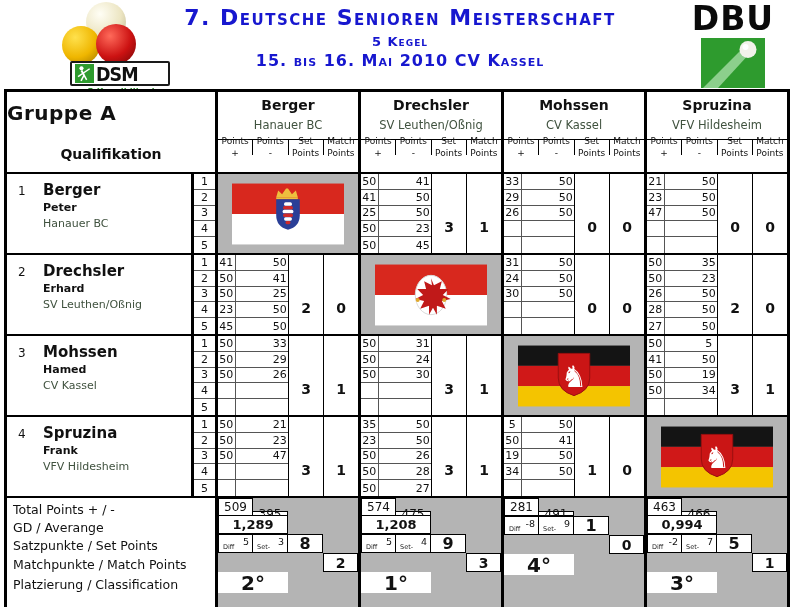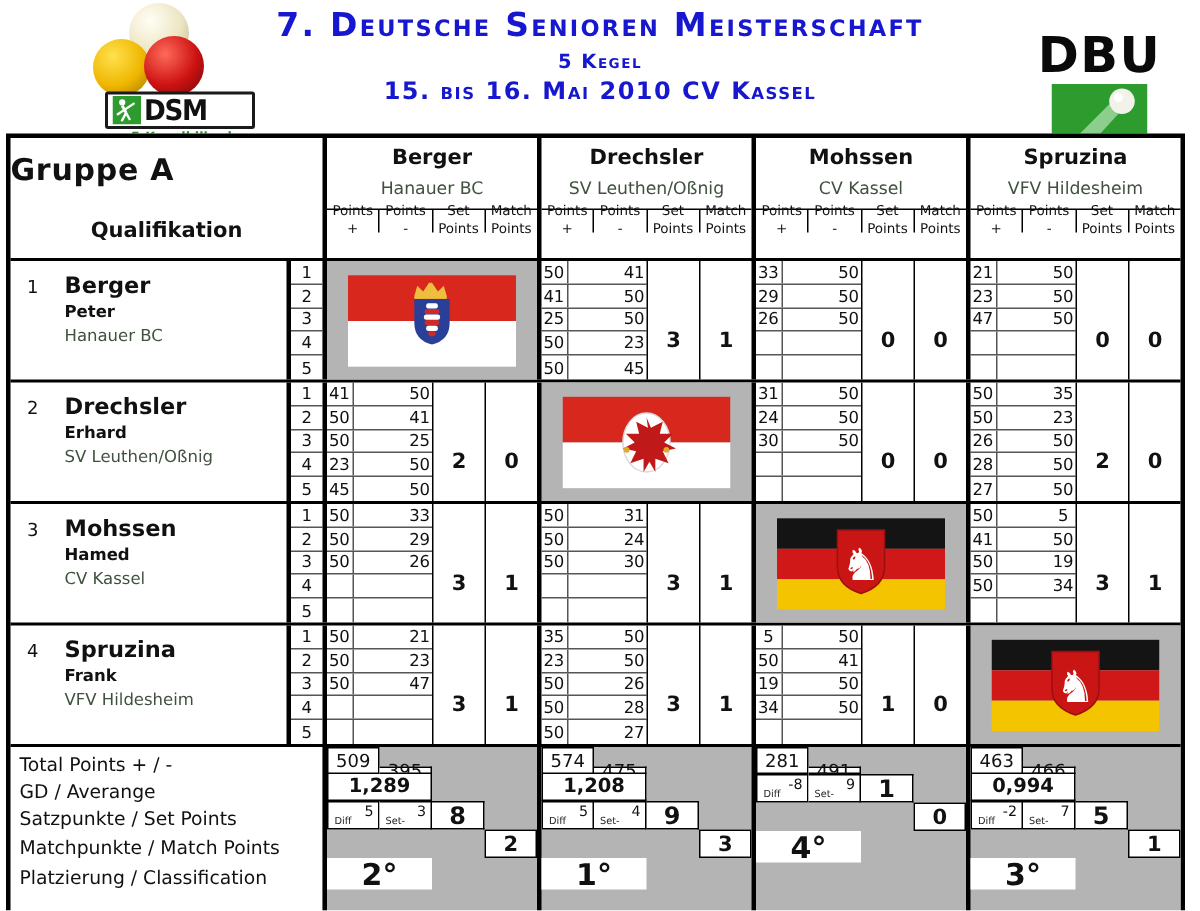--- a/index.html
+++ b/index.html
@@ -22,21 +22,21 @@
     background:radial-gradient(circle at 35% 30%, #ffe14d, #efb600 55%, #9c7300); }
   .ball.red { width:40px; height:40px; left:44px; top:23px;
     background:radial-gradient(circle at 35% 30%, #ff6a5a, #cc1212 55%, #6f0606); }
   .dsm-box { position:absolute; left:18px; top:60px; width:100px; height:25px; background:#fff;
     border:2px solid #1a1a1a; border-radius:2px; display:flex; align-items:center; gap:2px; padding:1px 3px; }
   .dsm-ico { width:19px; height:19px; flex:none; }
   .dsm-text { font-size:19px; font-weight:bold; letter-spacing:-1px; transform:scaleX(0.92); transform-origin:left; }
   .dsm-cap { position:absolute; left:14px; top:86px; width:110px; text-align:center;
     font-size:8.5px; font-weight:bold; color:#2e8b2e; }
 
-  .dbu { position:absolute; left:689px; top:20px; width:88px; text-align:center; }
+  .dbu { position:absolute; left:689px; top:2px; width:88px; text-align:center; }
   .dbu-text { font-size:33px; font-weight:900; letter-spacing:1px; line-height:1.05; color:#0a0a0a; }
   .dbu-sq { width:64px; height:50px; margin:1px auto 0; }
 
   
   .tbl { position:absolute; left:4px; top:89px; width:786px; border:3px solid #000; background:#fff; }
   .band { display:flex; }
   .rowband, .bottomband { border-top:2px solid #000; }
 
   .group-cell { width:208px; height:80px; display:flex; flex-direction:column; justify-content:space-between;
     padding:9px 0 10px; }

